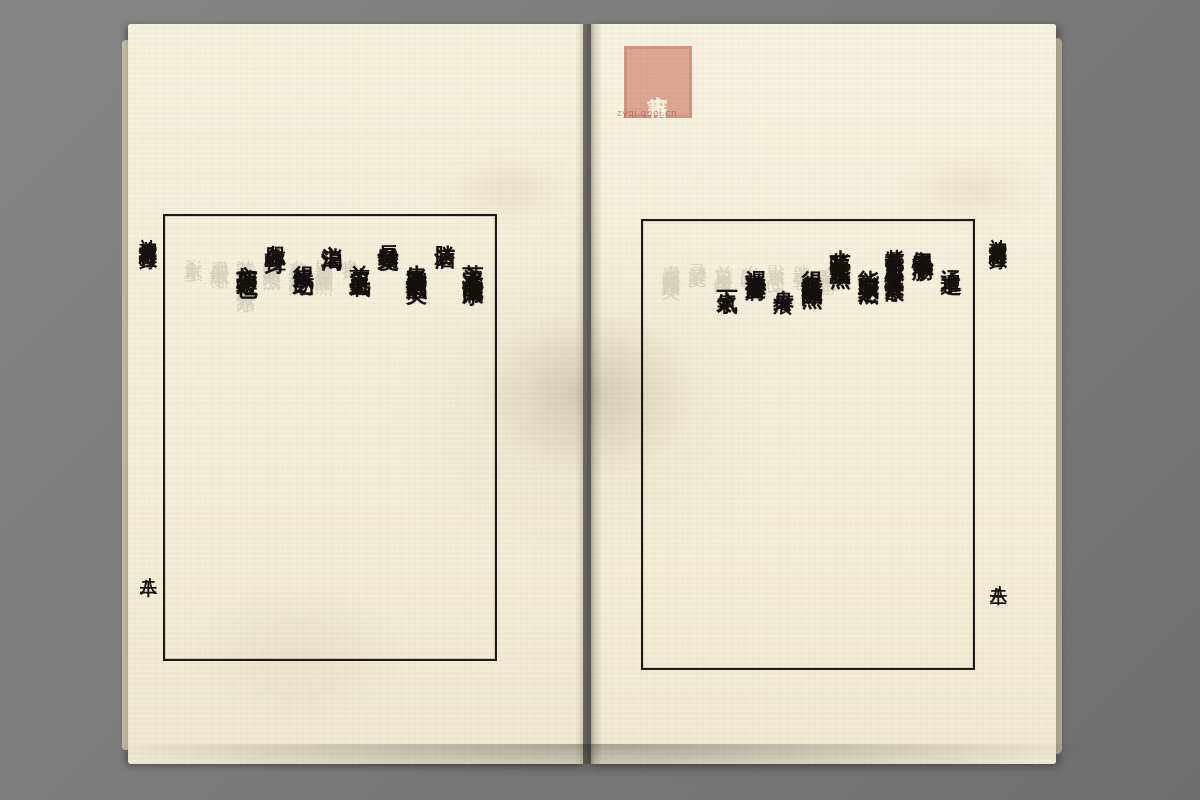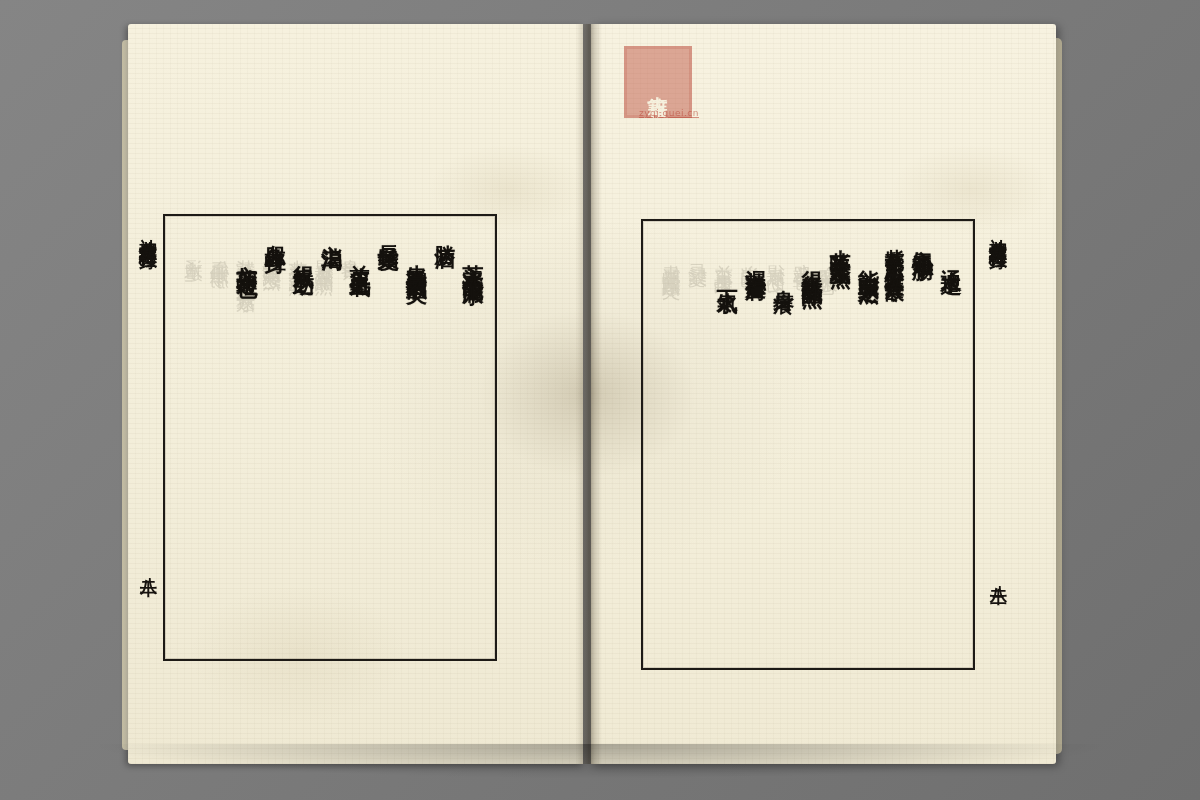--- a/index.html
+++ b/index.html
@@ -232,26 +232,25 @@
     font-size: 20px;
     letter-spacing: 1px;
     line-height: 1;
     font-weight: 700;
   }
   .seal-url {
     position: absolute;
     left: 489px;
     top: 84px;
     width: 82px;
-    text-align: right;
+    text-align: left;
     font-family: "DejaVu Sans", sans-serif;
     font-size: 9px;
     letter-spacing: 0.5px;
     color: rgba(186, 73, 56, 0.58);
-    text-decoration: underline;
   }
 
   
   .table-shadow {
     position: absolute;
     left: 100px;
     top: 744px;
     width: 1000px;
     height: 34px;
     background: radial-gradient(ellipse at 50% 0%, rgba(0,0,0,0.30), rgba(0,0,0,0) 72%);

